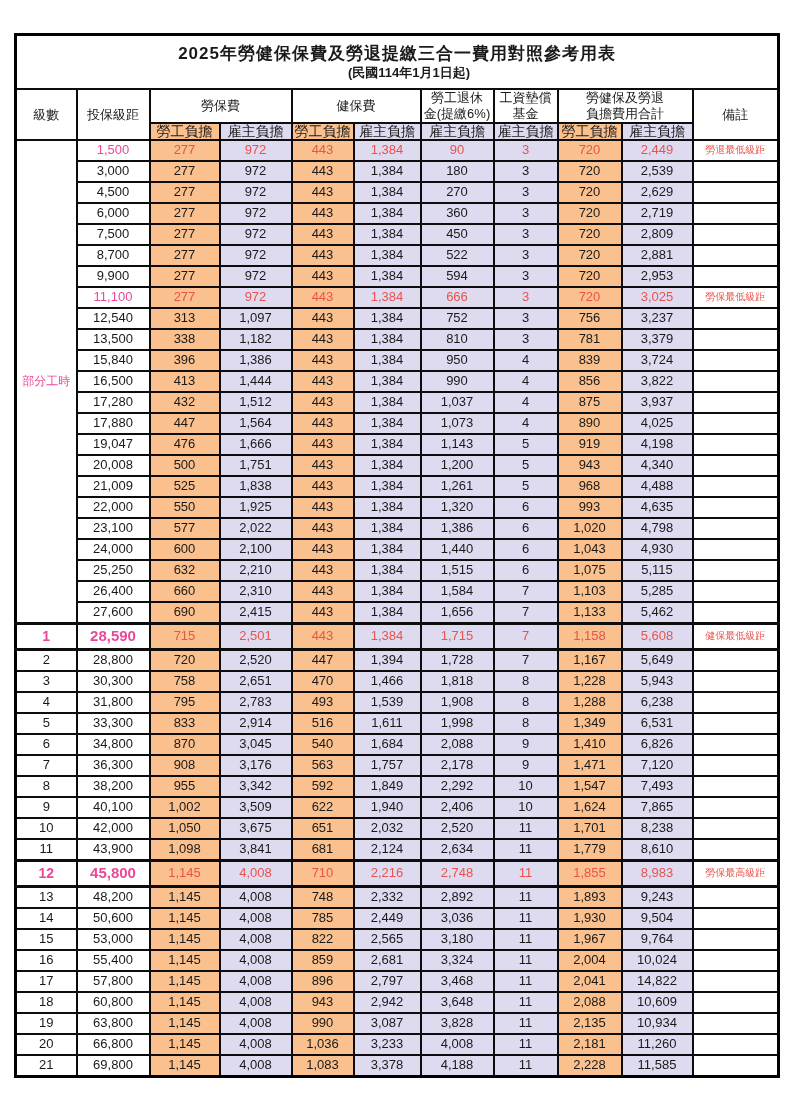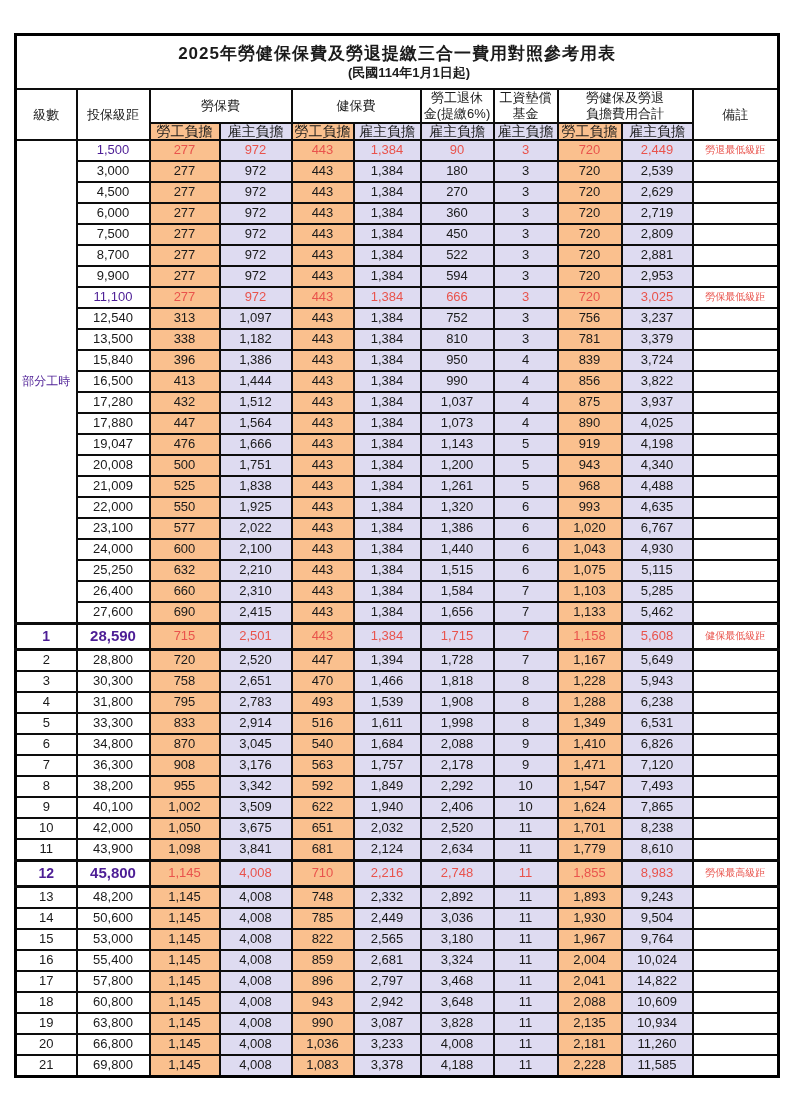--- a/index.html
+++ b/index.html
@@ -22,21 +22,21 @@
   .no-t{border-top:none;}
   
   .c-o{background:#FAC08E;}
   .c-l{background:#DEDBF1;}
   .c-note{font-size:10px;color:#e9534c;padding:0 1px;}
   .c-level{font-size:13px;}
   .c-group{font-size:12px;background:#fff;letter-spacing:0;}
   .c-salary{font-size:13px;}
   
   .hl td{color:#e9534c;}
-  .hl td.c-level, .hl td.c-salary{color:#4c1d95;}
+  .hl td.c-level, .hl td.c-salary{color:#ec4899;}
   .em td{height:23px;border-top-width:3px;border-bottom-width:3px;}
   .em .c-salary{font-weight:700;font-size:15px;}
   .em .c-level{font-weight:700;font-size:14px;}
 </style>
 </head>
 <body>
 
 <div class="sheet">
   <table>
     <colgroup>
@@ -305,21 +305,21 @@
         </tr>
         <tr>
           <td class="c-salary">23,100</td>
           <td class="c-o">577</td>
           <td class="c-l">2,022</td>
           <td class="c-o">443</td>
           <td class="c-l">1,384</td>
           <td class="c-l">1,386</td>
           <td class="c-l">6</td>
           <td class="c-o">1,020</td>
-          <td class="c-l">6,767</td>
+          <td class="c-l">4,798</td>
           <td class="c-note"></td>
         </tr>
         <tr>
           <td class="c-salary">24,000</td>
           <td class="c-o">600</td>
           <td class="c-l">2,100</td>
           <td class="c-o">443</td>
           <td class="c-l">1,384</td>
           <td class="c-l">1,440</td>
           <td class="c-l">6</td>

